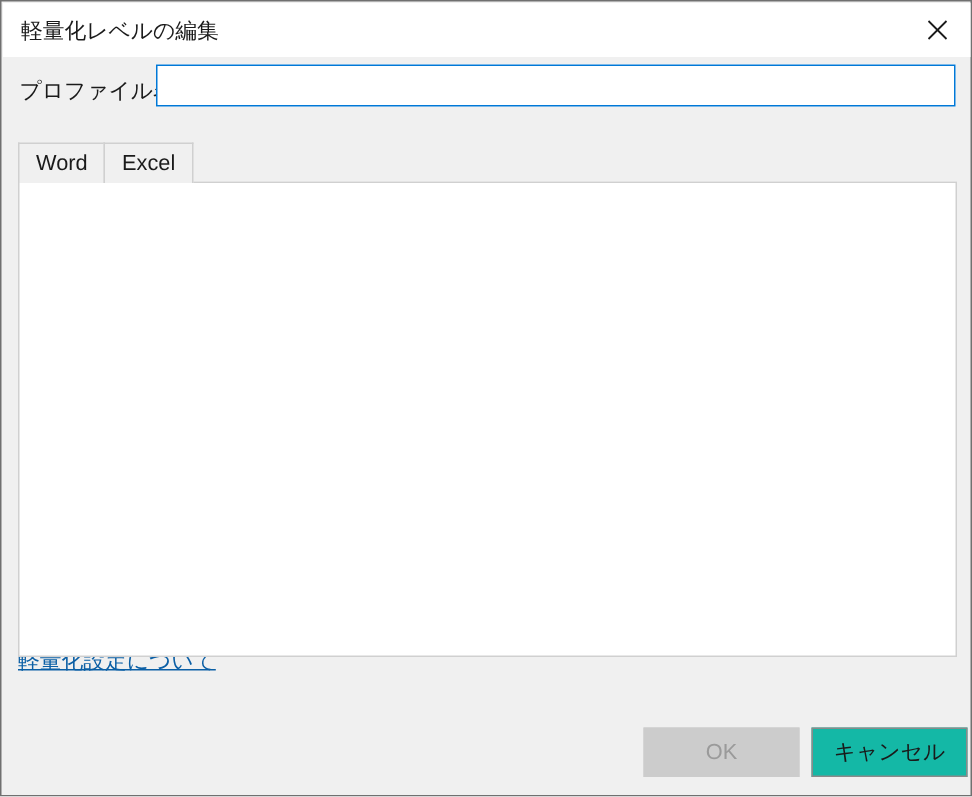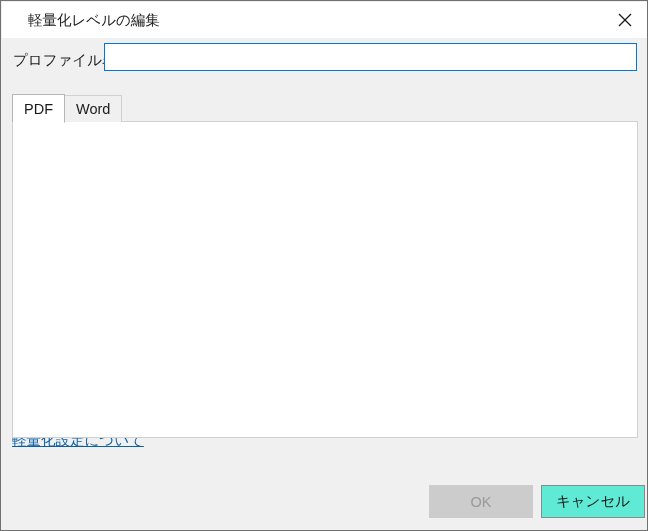--- a/index.html
+++ b/index.html
@@ -25,21 +25,21 @@
     position: absolute;
     left: 1px; top: 1px;
     width: 646px;
     height: 36px;
     background: #ffffff;
     display: flex;
     align-items: center;
   }
   .title-text {
     position: absolute;
-    left: 26px;
+    left: 12px;
     top: 9px;
     font-size: 14.5px;
     color: #1a1a1a;
     letter-spacing: 0px;
     white-space: nowrap;
   }
   .close-btn {
     position: absolute;
     right: 0px;
     top: 0px;
@@ -276,21 +276,21 @@
     left: 428px;
     top: 484px;
     background: #cccccc;
     border: 1px solid #cccccc;
     color: #9a9a9a;
     cursor: default;
   }
   .btn-cancel {
     left: 540px;
     top: 484px;
-    background: #5eead4;
+    background: #14b8a6;
     border: 1px solid #8a8a8a;
     color: #1a1a1a;
   }
 </style>
 </head>
 <body>
 
 <div class="dialog">
 
   <div class="titlebar">
@@ -304,25 +304,25 @@
       </span>
     </div>
   </div>
 
   <div class="profile-row">
     <span class="profile-label">プロファイル名:</span>
     <input class="profile-input" type="text" value="" placeholder="" style="">
   </div>
 
   <div class="tabstrip">
-    <div class="tab active">
-      <span>PDF</span>
+    <div class="tab">
+      <span>Word</span>
     </div>
     <div class="tab">
-      <span>Word</span>
+      <span>Excel</span>
     </div>
   </div>
 
   <div class="tabpanel"></div>
 
   <span class="field-label" style="left:28px; top:144px;">JPEG 画質:</span>
 
   <div class="spinner">
     <div class="spinner-value">7</div>
     <div class="spinner-buttons">

